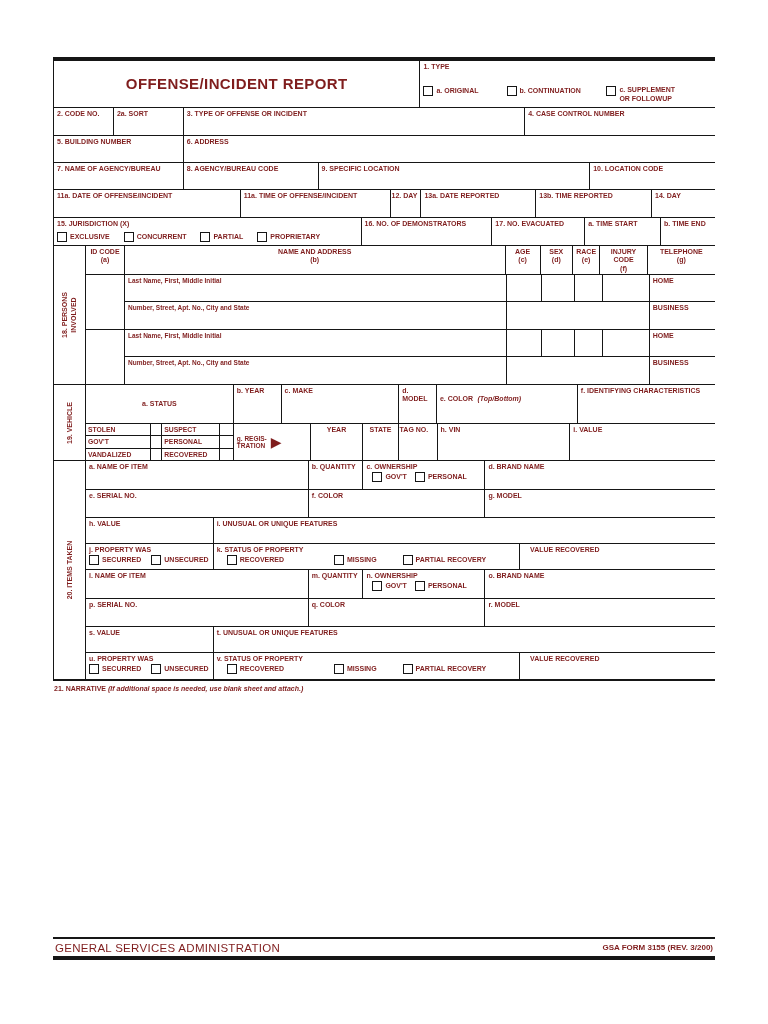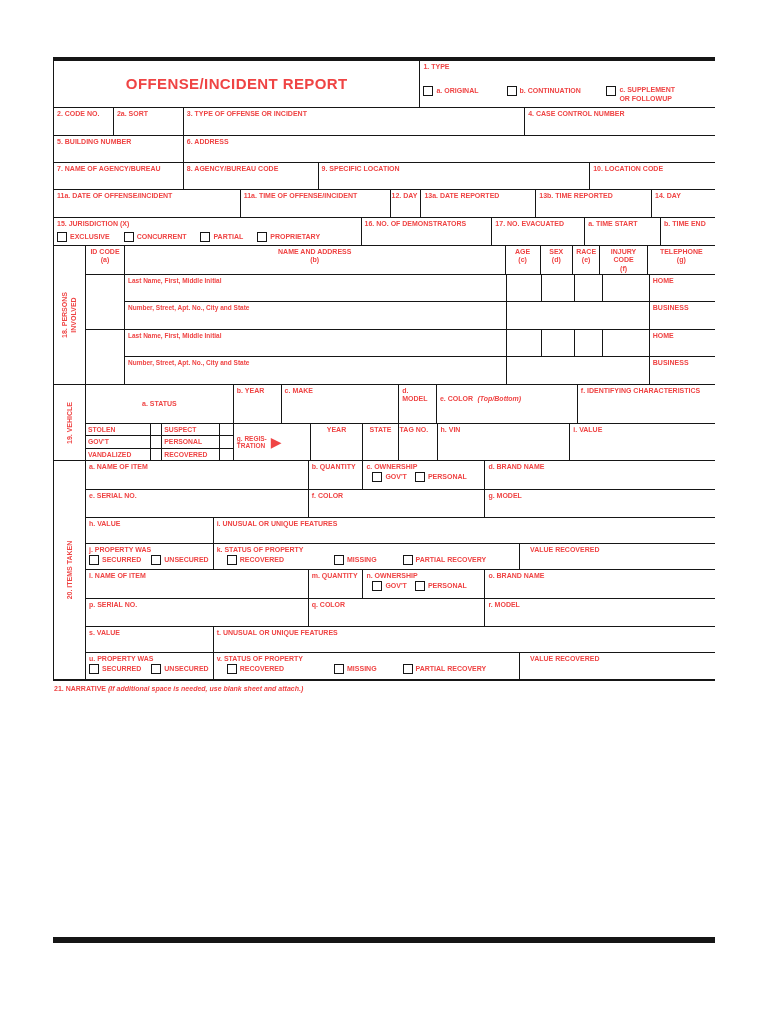--- a/index.html
+++ b/index.html
@@ -1,19 +1,19 @@
 <!DOCTYPE html>
 <html><head>
 <meta charset="utf-8">
 <style>
   * { box-sizing: border-box; margin: 0; padding: 0; }
   html,body { background:#ffffff; }
   .page {
     position: relative; width: 768px; height: 1024px; background: #ffffff;
-    overflow: hidden; color: #ef4444;
+    overflow: hidden; color: #7f1d1d;
     font-family: "Liberation Sans", sans-serif;
   }
   .form { position: absolute; left: 53px; top: 57px; width: 662px; }
   .tbl  { border-top: 4px solid #161616; border-left: 1px solid #161616; }
   .row  { display: flex; border-bottom: 1px solid #161616; }
   .cell { border-right: 1px solid #161616; padding: 2px 3px; position: relative; overflow: hidden; }
   .nr   { border-right: none !important; }
   .fx   { flex: 1; }
   .lbl  { font-size: 7px; font-weight: bold; line-height: 1.2; display: block; }
   .hint { font-size: 6.5px; font-weight: bold; line-height: 1.1; display: block; }
@@ -529,15 +529,19 @@
     </div>
 
     <div class="narr">
       <span>21. NARRATIVE</span>
       <span class="it">(If additional space is needed, use blank sheet and attach.)</span>
     </div>
   </div>
 
   <div class="footer">
     <div class="frule1"></div>
+    <div class="ftext">
+      <span class="org">GENERAL SERVICES ADMINISTRATION</span>
+      <span class="formno">GSA FORM 3155 (REV. 3/200)</span>
+    </div>
     <div class="frule2"></div>
   </div>
 </div>
 
 </body></html>

